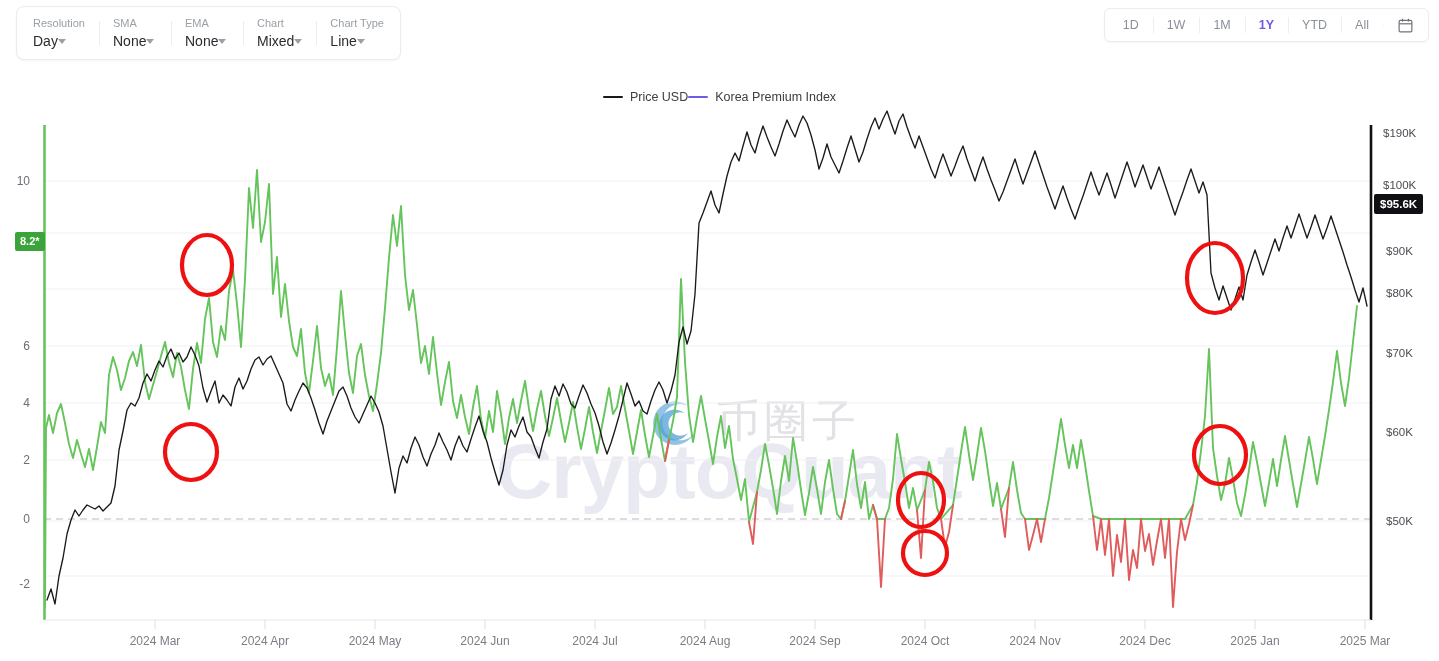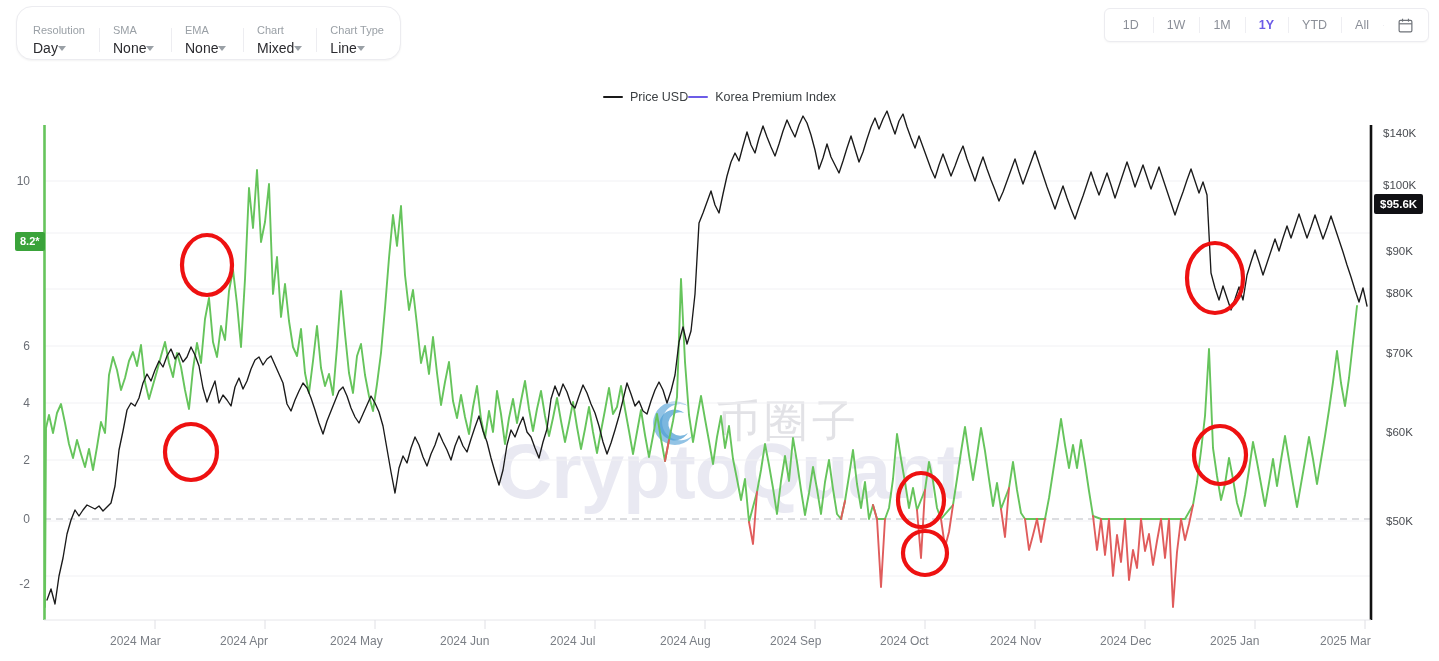--- a/index.html
+++ b/index.html
@@ -9,26 +9,26 @@
     background: #ffffff;
     font-family: "Liberation Sans", sans-serif;
     overflow: hidden;
   }
   #root { position: relative; width: 1439px; height: 661px; background:#fff; }
 
   
   .toolbar {
     position: absolute; left: 16px; top: 6px;
     height: 54px;
-    display: flex; align-items: flex-start;
+    display: flex; align-items: center;
     background: #fff;
     border: 1px solid #ececf0;
-    border-radius: 16px;
+    border-radius: 8px;
     box-shadow: 0 1px 2px rgba(0,0,0,.05);
-    padding: 12px 2px;
+    padding: 0 2px;
   }
   .tb-group {
     display: flex; flex-direction: column;
     justify-content: center;
     padding: 4px 14px 4px 14px;
     position: relative;
     min-width: 72px;
   }
   .tb-group + .tb-group::before {
     content: ""; position: absolute; left: 0; top: 9px; bottom: 9px;
@@ -88,21 +88,21 @@
   svg.plot { position: absolute; left: 0; top: 0; }
 
   .ylabel-left {
     position: absolute; font-size: 12px; color: #6b6f76; text-align: right;
     width: 30px;
   }
   .ylabel-right {
     position: absolute; font-size: 11.5px; color: #4a4d52;
   }
   .xlabel {
-    position: absolute; font-size: 12px; color: #7a7e85; text-align:left;
+    position: absolute; font-size: 12px; color: #7a7e85; text-align:center;
   }
   .badge-left {
     position: absolute; background: #3aa33a; color:#fff;
     font-size: 11px; font-weight: 700; line-height: 19px;
     height: 19px; padding: 0 5px; border-radius: 2px; white-space: nowrap;
   }
   .badge-right {
     position: absolute; background: #101014; color:#fff;
     font-size: 11.5px; font-weight: 700; line-height: 20px;
     height: 20px; padding: 0 6px; border-radius: 2px; white-space: nowrap;
@@ -277,21 +277,21 @@
 
     <div class="ylabel-left" style="left:0px;  top:64px;">10</div>
     <div class="ylabel-left" style="left:0px;  top:229px;">6</div>
     <div class="ylabel-left" style="left:0px;  top:286px;">4</div>
     <div class="ylabel-left" style="left:0px;  top:343px;">2</div>
     <div class="ylabel-left" style="left:0px;  top:402px;">0</div>
     <div class="ylabel-left" style="left:0px; top:467px;">-2</div>
 
     <div class="badge-left" style="left:15px; top:122px;">8.2*</div>
 
-    <div class="ylabel-right" style="left:1383px; top:17px;">$140K</div>
+    <div class="ylabel-right" style="left:1383px; top:17px;">$190K</div>
     <div class="ylabel-right" style="left:1383px; top:69px;">$100K</div>
     <div class="ylabel-right" style="left:1386px; top:125px;margin-top:10px;">$90K</div>
     <div class="ylabel-right" style="left:1386px; top:177px;">$80K</div>
     <div class="ylabel-right" style="left:1386px; top:237px;">$70K</div>
     <div class="ylabel-right" style="left:1386px; top:316px;">$60K</div>
     <div class="ylabel-right" style="left:1386px; top:405px;">$50K</div>
 
     <div class="badge-right" style="left:1374px; top:84px;">$95.6K</div>
 
     <div class="xlabel" style="left:110px;  top:524px; width:90px;">2024 Mar</div>

